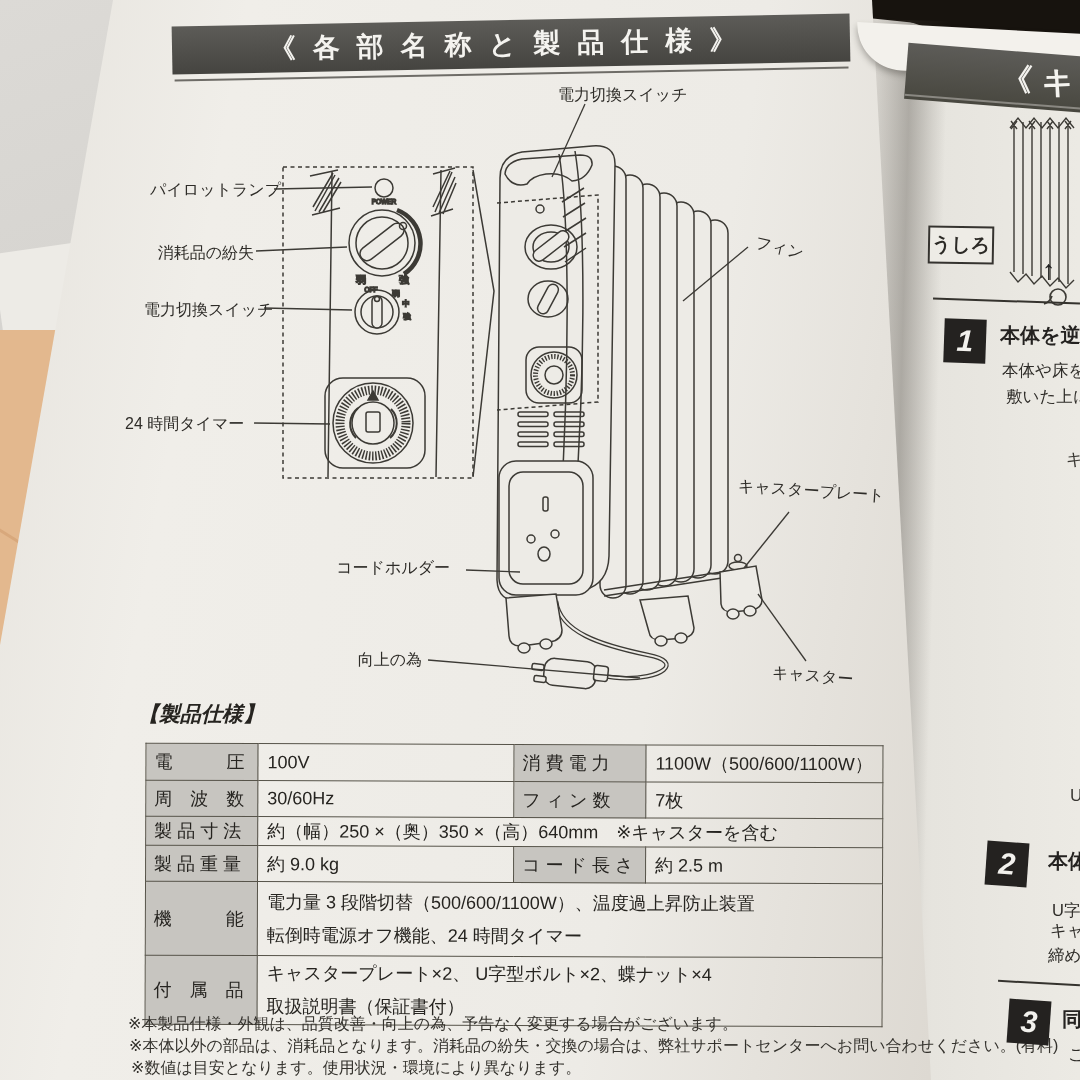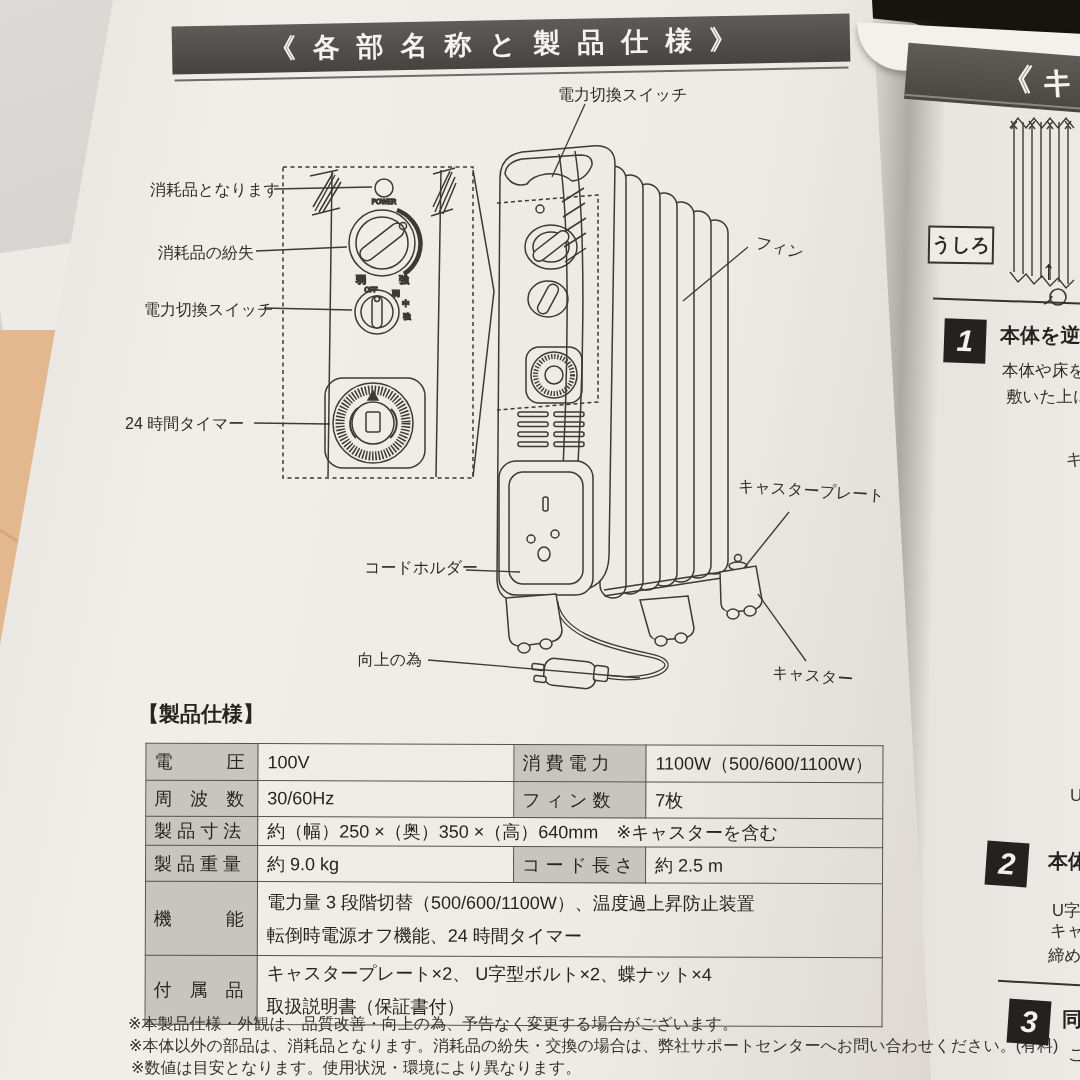--- a/index.html
+++ b/index.html
@@ -32,21 +32,21 @@
     letter-spacing:17px;transform:rotate(-1.1deg);white-space:nowrap;}
   .banner:after{content:'';position:absolute;left:2px;right:2px;bottom:-7px;height:2.5px;background:#6e6c67;}
   .banner2{left:906px;top:50px;width:178px;height:56px;line-height:56px;
     background:linear-gradient(#5d5c58,#48473f);color:#f4f3ef;font-size:31px;font-weight:bold;
     letter-spacing:10px;text-align:right;padding-right:6px;transform:rotate(4.5deg);overflow:hidden;}
   .banner2:after{content:'';position:absolute;left:0;right:0;bottom:3px;height:2px;background:#8a8882;}
   
   .lbl{position:absolute;font-size:16px;color:#2e2c28;white-space:nowrap;}
   .lbl.r{text-align:right;}
   
-  .spec-h{left:138px;top:700px;font-size:21px;font-weight:bold;color:#262420;}
+  .spec-h{left:138px;top:700px;font-size:21px;font-weight:bold;color:#262420;font-style:italic;}
   table.spec{position:absolute;left:145px;top:744px;border-collapse:collapse;transform:rotate(.2deg);}
   .spec td,.spec th{border:1.8px solid #565349;font-size:18px;color:#262420;
      font-weight:normal;padding:1px 9px;vertical-align:middle;white-space:nowrap;}
   .spec th{background:#c7c5c0;text-align:left;padding-left:8px;}
   .two-line div{line-height:33px;}
   .notes div{position:absolute;font-size:16px;color:#34322d;white-space:nowrap;}
   
   .ushiro{left:928px;top:226px;width:62px;height:34px;border:2px solid #35332f;background:#eeece6;
      font-size:19px;font-weight:bold;color:#2c2a26;text-align:center;line-height:34px;transform:rotate(1deg);}
   .divline{background:#35332e;height:2px;}
@@ -206,25 +206,25 @@
       <path d="M466,570 L520,572"></path>
       <path d="M428,660 L640,678"></path>
       <path d="M585,104 L552,177"></path>
       <path d="M748,247 L683,301"></path>
       <path d="M789,512 L744,568"></path>
       <path d="M758,594 L806,661"></path>
     </g>
   </g>
 </svg>
 
-<div class="lbl r" style="left:150px;top:180px;width:122px">消耗品となります</div>
+<div class="lbl r" style="left:150px;top:180px;width:122px">パイロットランプ</div>
 <div class="lbl r" style="left:148px;top:243px;width:106px">消耗品の紛失</div>
 <div class="lbl r" style="left:144px;top:300px;width:118px">電力切換スイッチ</div>
 <div class="lbl r" style="left:125px;top:414px;width:116px">24 時間タイマー</div>
-<div class="lbl r" style="left:360px;top:558px;width:118px">コードホルダー</div>
+<div class="lbl r" style="left:332px;top:558px;width:118px">コードホルダー</div>
 <div class="lbl r" style="left:334px;top:650px;width:88px">向上の為</div>
 <div class="lbl" style="left:558px;top:85px">電力切換スイッチ</div>
 <div class="lbl" style="left:755px;top:238px;transform:rotate(13deg)">フィン</div>
 <div class="lbl" style="left:738px;top:481px;transform:rotate(4deg)">キャスタープレート</div>
 <div class="lbl" style="left:772px;top:666px;transform:rotate(5deg)">キャスター</div>
 
 <div class="abs spec-h">【製品仕様】</div>
 <table class="spec">
   <colgroup>
       <col style="width:112px">

